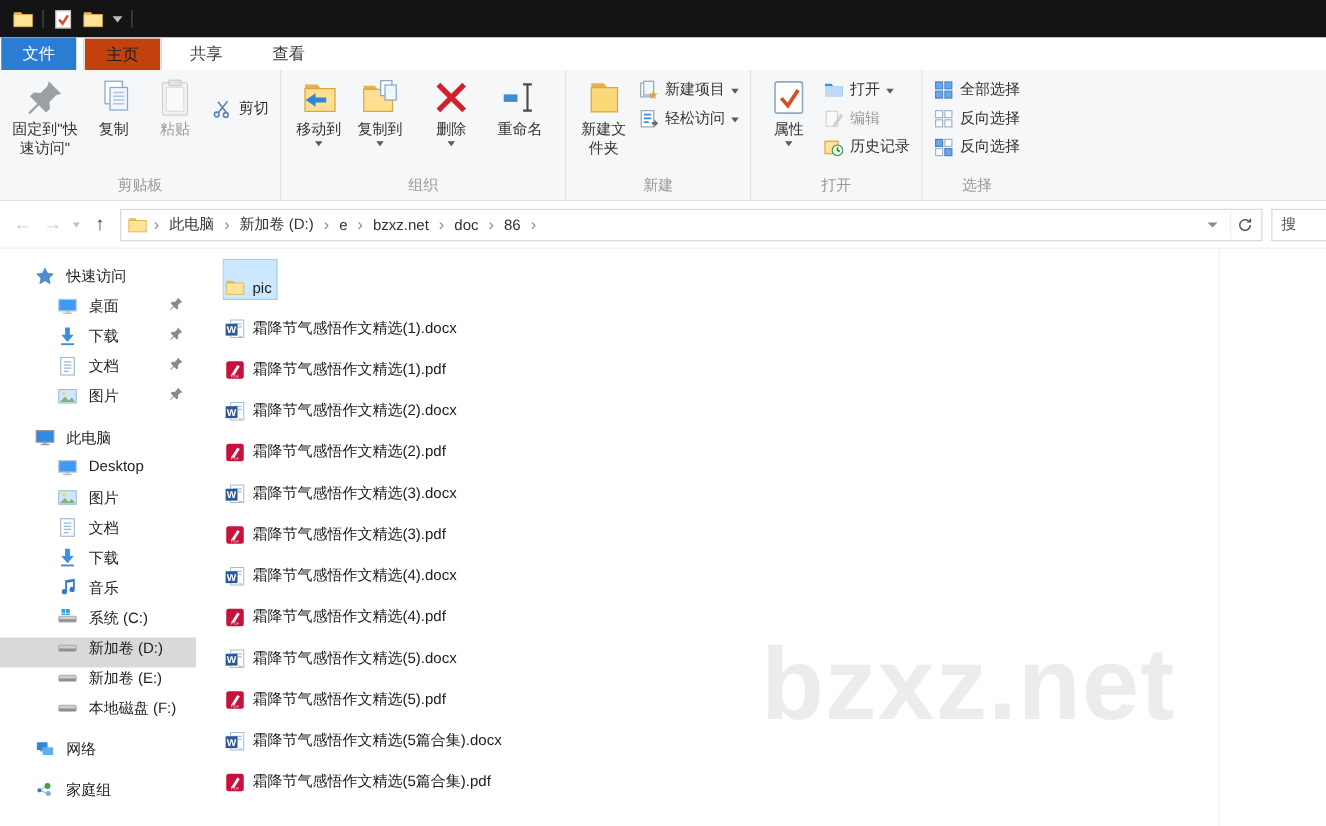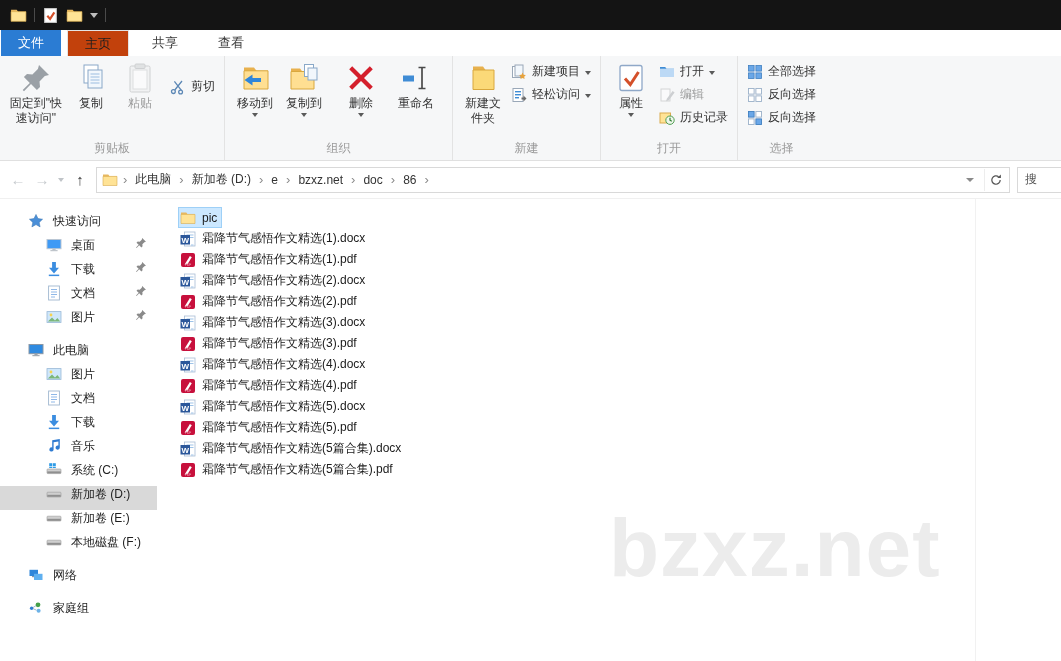--- a/index.html
+++ b/index.html
@@ -53,21 +53,21 @@
   .sidebar{width:157px;flex:none;padding-top:14px;font-size:12px;color:#1e1e1e;overflow:hidden;}
   .side-row{height:24px;display:flex;align-items:flex-start;padding-left:28px;position:relative;white-space:nowrap;}
   .side-row.lvl1{padding-left:46px;}
   .side-row.sel{background:var(--sidesel,#d9d9d9);}
   .side-row.gap{margin-top:9px;}
   .sicon{width:16px;height:16px;margin-right:9px;flex:none;display:inline-flex;}
   .sicon svg{width:16px;height:16px;}
   .spin{position:absolute;right:10px;width:12px;height:12px;display:inline-flex;}
   .spin svg{width:12px;height:12px;}
   .content{flex:1;position:relative;padding:8px 0 0 21px;min-width:0;}
-  .frow{height:21px;display:flex;align-items:center;font-size:12px;color:#1b1b1b;width:max-content;padding:0 5px 0 2px;white-space:nowrap;}
+  .frow{height:21px;display:flex;align-items:center;font-size:12px;color:#1b1b1b;width:max-content;padding:12px 5px 0 2px;white-space:nowrap;}
   .frow.sel{background:var(--filesel,#cce8ff);box-shadow:0 0 0 1px #9ed0f7 inset;}
   .ficon{width:16px;height:16px;margin-right:6px;flex:none;display:inline-flex;}
   .ficon svg{width:16px;height:16px;}
   .vline{position:absolute;left:818px;top:0;bottom:0;width:1px;background:#f1f1f1;}
   .watermark{position:absolute;left:452px;top:302px;font-size:82px;font-weight:bold;color:var(--watermark,#ececec);letter-spacing:1px;user-select:none;}
 </style>
 </head>
 <body>
 
 <div class="window">
@@ -446,20 +446,30 @@
               <rect x="1" y="2.5" width="14" height="9.2" fill="#2f8ae0" stroke="#8a97a5" stroke-width="1"></rect>
               <rect x="6.4" y="11.7" width="3.2" height="1.4" fill="#9aa2ab"></rect>
               <rect x="4.4" y="13.1" width="7.2" height="1.1" fill="#9aa2ab"></rect>
             </svg>
           </span>
           <span>此电脑</span>
         </div>
         <div class="side-row lvl1">
           <span class="sicon">
             <svg viewBox="0 0 16 16">
+              <rect x="1" y="2.5" width="14" height="9.2" fill="#3f9af5" stroke="#b9c6d4" stroke-width="1"></rect>
+              <rect x="6.4" y="11.7" width="3.2" height="1.4" fill="#b9bfc6"></rect>
+              <rect x="4.4" y="13.1" width="7.2" height="1.1" fill="#b9bfc6"></rect>
+            </svg>
+          </span>
+          <span>Desktop</span>
+        </div>
+        <div class="side-row lvl1">
+          <span class="sicon">
+            <svg viewBox="0 0 16 16">
               <rect x="1" y="2.6" width="14" height="10.8" fill="#cfe7fb" stroke="#98b8d6" stroke-width=".8"></rect>
               <circle cx="5" cy="6" r="1.4" fill="#f7d34e"></circle>
               <path fill="#7bb77a" d="M1.8 12.6l4.2-4.2 3 3 2.4-2.5 2.8 3.7z"></path>
             </svg>
           </span>
           <span>图片</span>
         </div>
         <div class="side-row lvl1">
           <span class="sicon">
             <svg viewBox="0 0 16 16">

